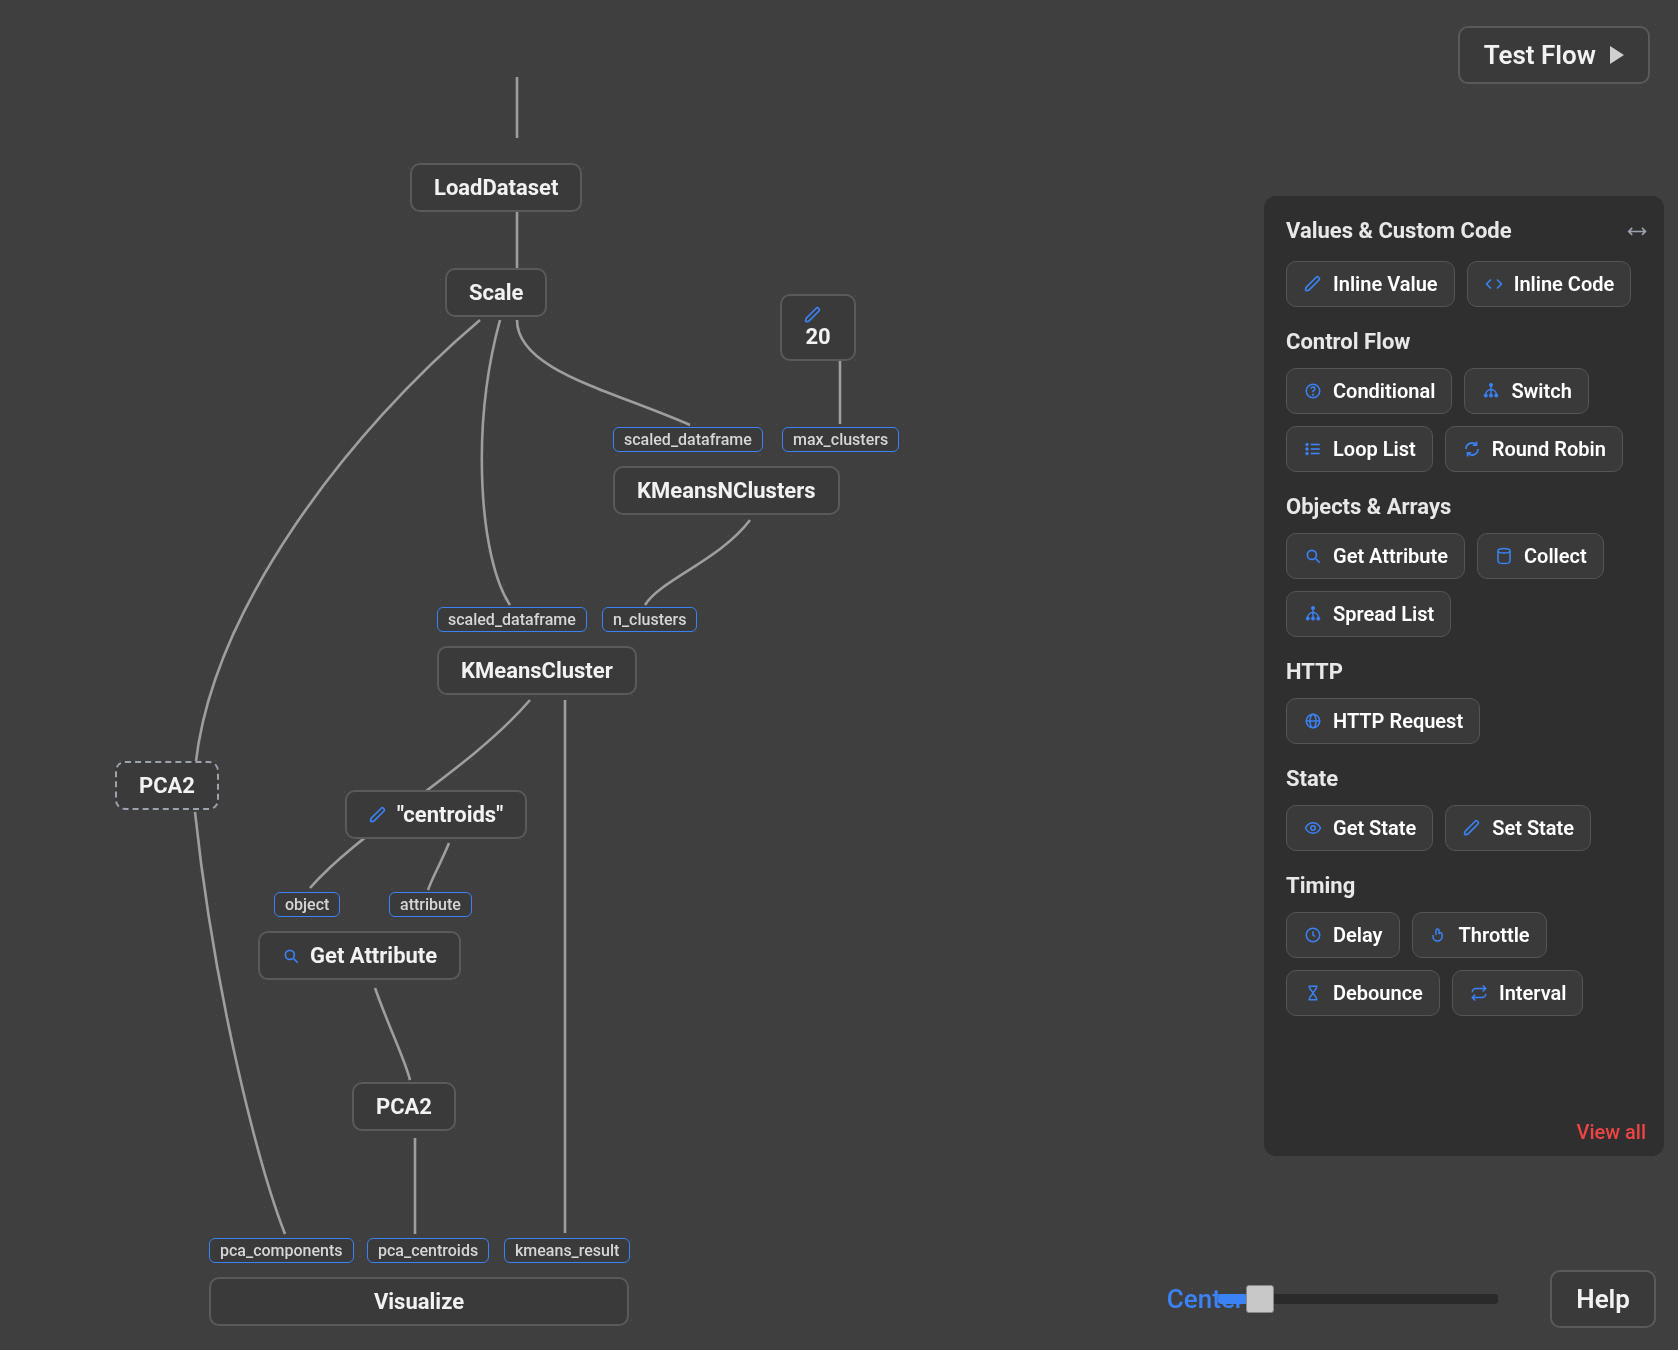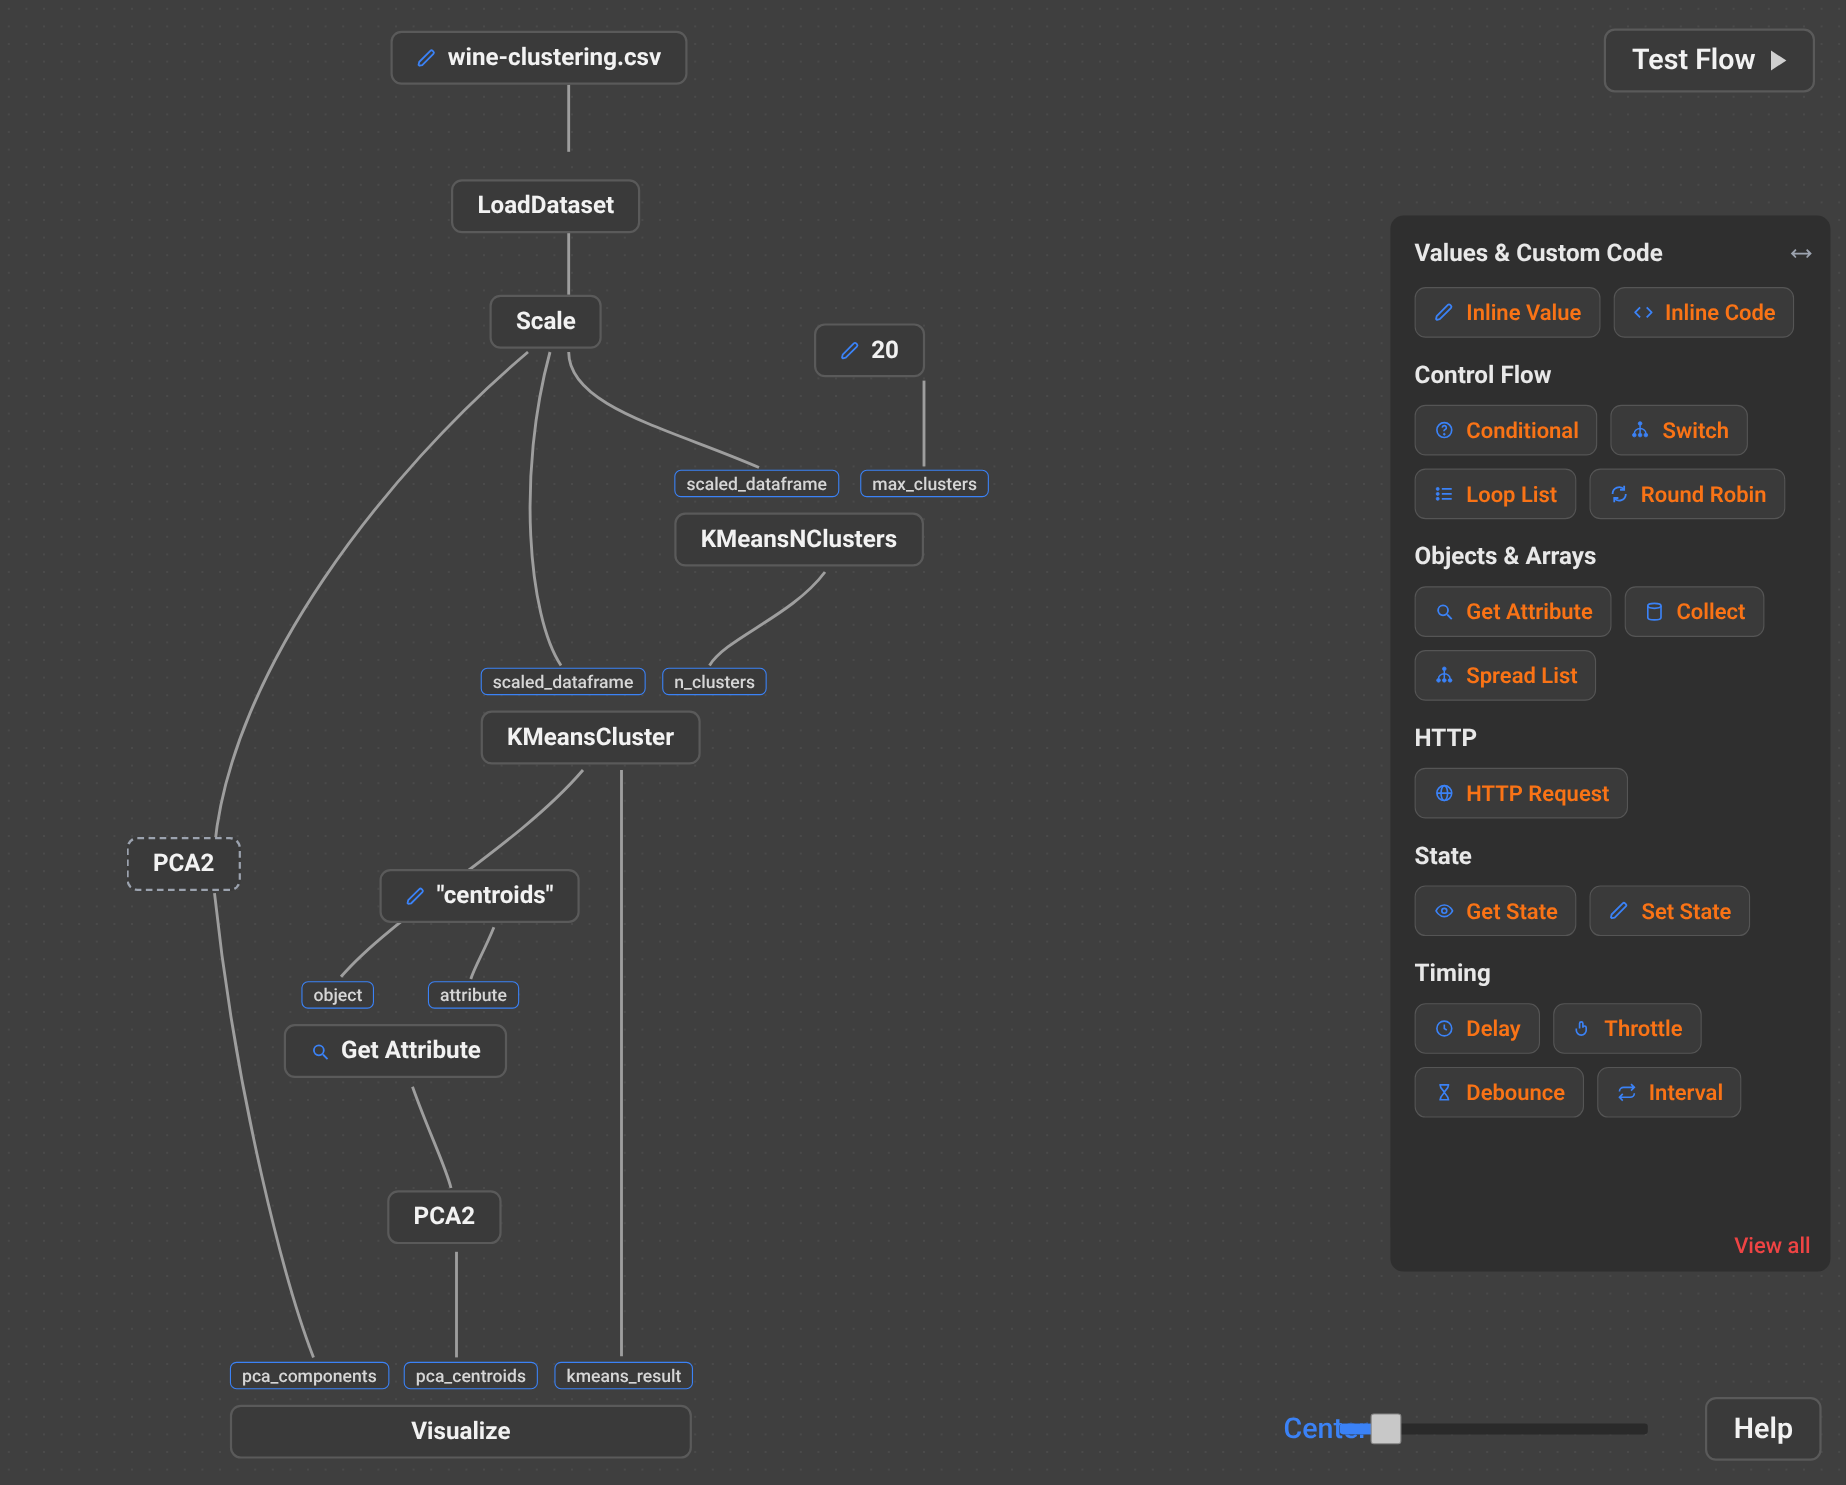--- a/index.html
+++ b/index.html
@@ -74,21 +74,21 @@
 
   .section-title { font-size: 22px; font-weight: 700; color: #e8e8e8; margin: 22px 0 14px; }
 
   .pill-row { display:flex; flex-wrap: wrap; gap: 12px; }
   .pill {
     display:inline-flex; align-items:center; gap:10px;
     background: #3a3a3a;
     border: 1.5px solid #555;
     border-radius: 10px;
     padding: 10px 16px;
-    font-size: 20px; font-weight: 600; color: #f97316;
+    font-size: 20px; font-weight: 600; color: #ffffff;
     cursor: pointer;
   }
   .pill .picon { display:inline-flex; width:20px; justify-content:center; }
   .pill .picon.blue svg, .pill .picon.blue span { color: #3b82f6; stroke: #3b82f6; fill: #3b82f6; }
 
   .fade { position:absolute; left:0; right:0; bottom:40px; height:70px; background: linear-gradient(to bottom, rgba(47,47,47,0), #2f2f2f); pointer-events:none;}
   .view-all { position:absolute; right:18px; bottom:12px; color:#ef4444; font-size:20px; font-weight:500; cursor:pointer; }
 
   
   .center-link { position:absolute; right: 434px; bottom: 36px; color:#3b82f6; font-size:26px; font-weight:500; cursor:pointer; }
@@ -195,38 +195,30 @@
       <path d="M 449 843 C 440 865, 432 878, 428 890"></path>
 
       <path d="M 375 988 C 390 1030, 405 1060, 410 1080"></path>
 
       <path d="M 415 1138 C 415 1180, 415 1210, 415 1234"></path>
 
       <path d="M 195 812 C 215 1000, 260 1170, 285 1234"></path>
     </g>
   </svg>
 
-  <div class="node" style="left:355px; top:28px;">
-    <span class="icon edit-icon">
-        <svg class="pen" style="color:#3b82f6">
-          <use href="#ic-pen"></use>
-        </svg>
-      </span>
-    <span>wine-clustering.csv</span>
-  </div>
 
   <div class="node" style="left:410px; top:138px;margin-top:25px;">
     <span>LoadDataset</span>
   </div>
 
   <div class="node" style="left:445px; top:268px;">
     <span>Scale</span>
   </div>
 
-  <div class="node" style="left:740px; top:294px;">
+  <div class="node" style="left:780px; top:294px;flex-direction:column;">
     <span class="icon edit-icon">
         <svg class="pen" style="color:#3b82f6">
           <use href="#ic-pen"></use>
         </svg>
       </span>
     <span>20</span>
   </div>
 
   <div class="param" style="left:613px; top:427px;">
       <span>scaled_dataframe</span>

